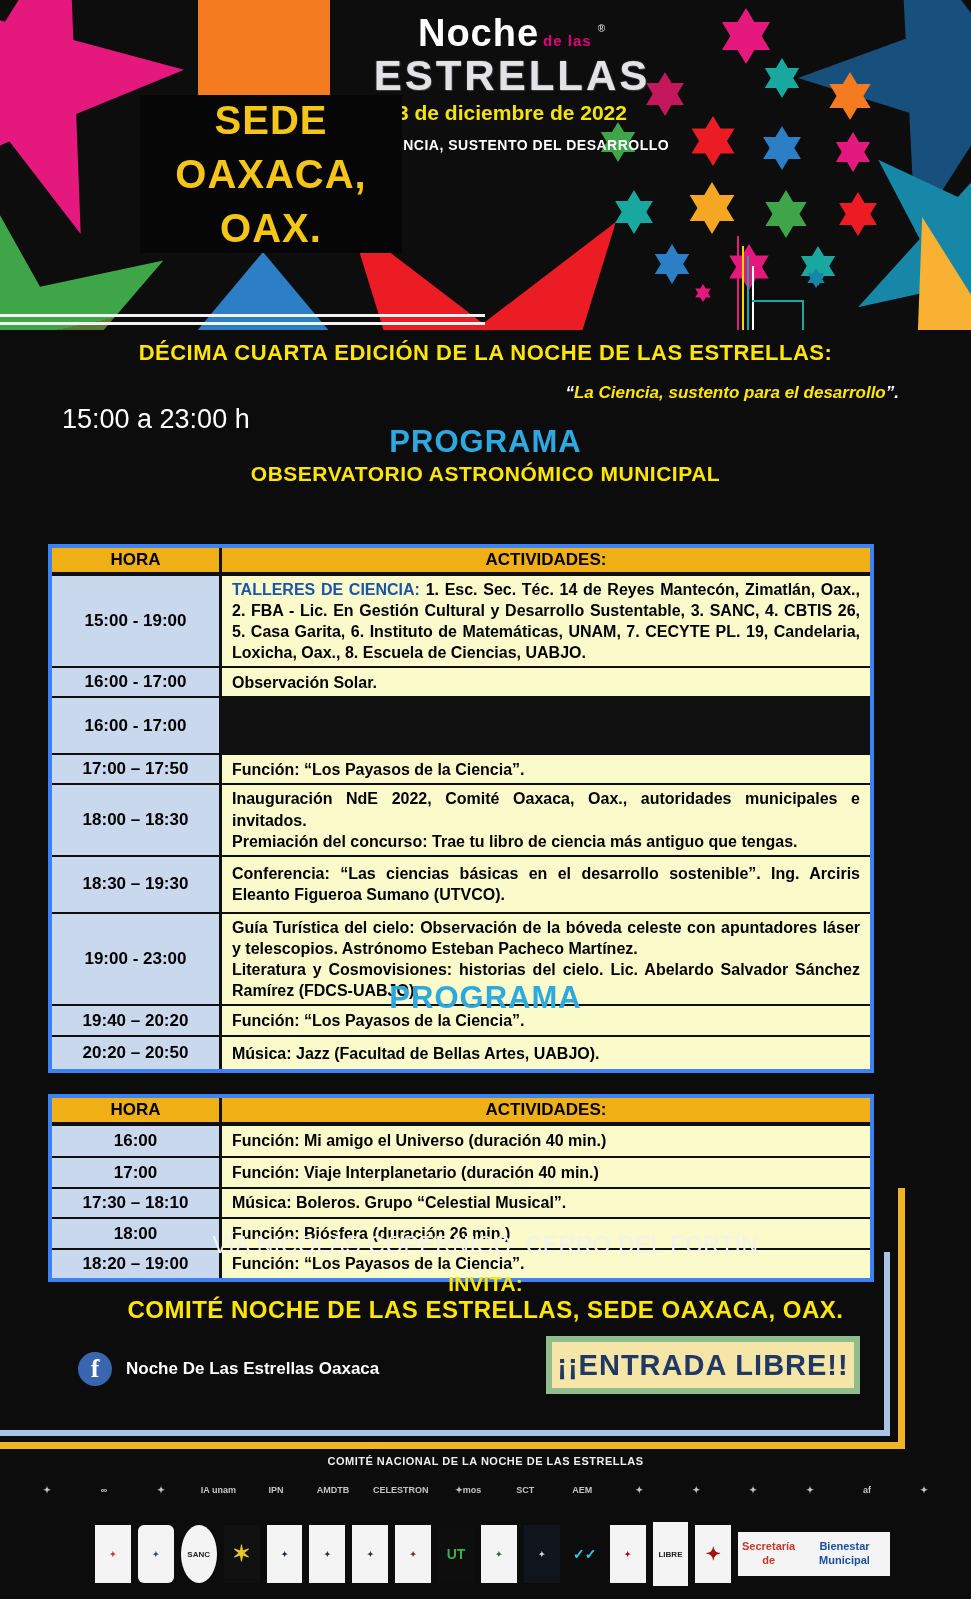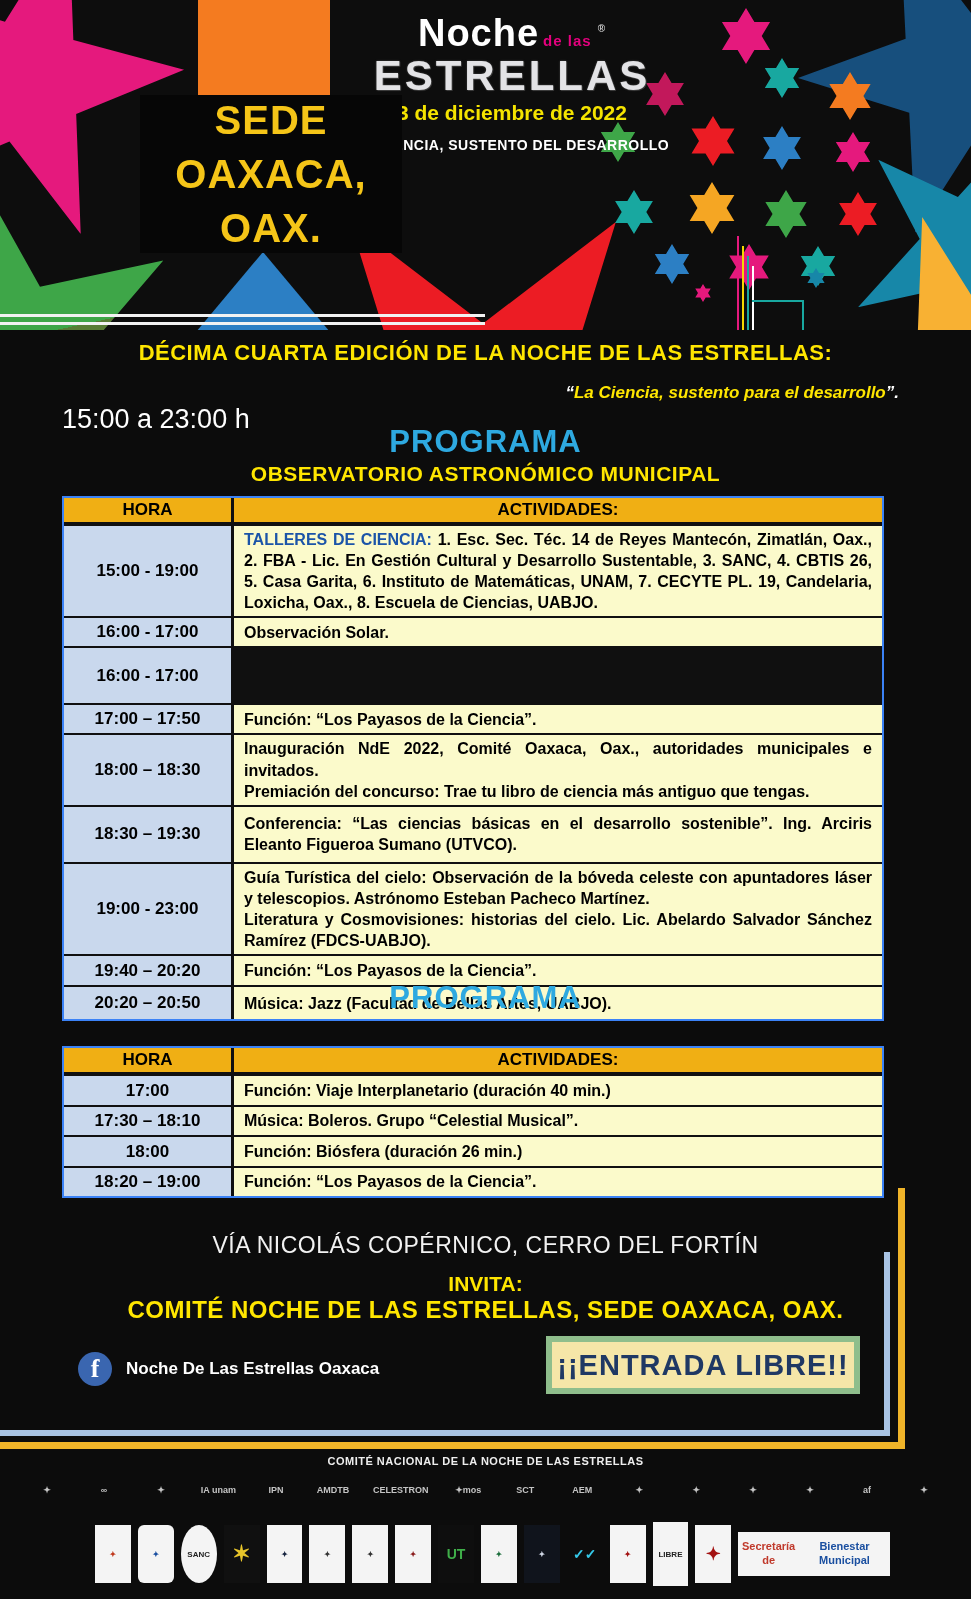--- a/index.html
+++ b/index.html
@@ -27,21 +27,21 @@
   
   .centered{left:0;width:971px;text-align:center;}
   .edition{top:340px;font-size:22px;font-weight:bold;color:#FFE600;letter-spacing:.5px;}
   .quote{top:383px;right:72px;font-size:17px;font-weight:bold;font-style:italic;color:#FFE600;text-align:right;left:auto;}
   .quote .qmark{color:#fff;}
   .timerange{top:404px;left:62px;font-size:27px;font-weight:normal;color:#fff;}
   .programa{font-size:31px;font-weight:bold;color:#2EA9E0;letter-spacing:1px;}
   .venue{font-size:21px;font-weight:bold;color:#FFE600;letter-spacing:.5px;}
 
   
-  .ptable{position:absolute;left:62px;width:818px;border:2px solid #3b82f6;background:#101010;}
+  .ptable{position:absolute;left:48px;width:818px;border:4px solid #3b82f6;background:#101010;margin-top:48px;}
   .trow{display:flex;border-bottom:2px solid #101010;}
   .trow:last-child{border-bottom:none;}
   .tcell{box-sizing:border-box;}
   .tcell.hora{width:170px;background:#C9D8ED;display:flex;align-items:center;justify-content:center;
               color:#000;font-weight:bold;font-size:17px;border-right:3px solid #101010;flex:none;}
   .tcell.act{flex:1;background:#FBFACB;color:#000;font-weight:bold;font-size:16px;
              padding:3px 10px;display:flex;flex-direction:column;justify-content:center;}
   .actline{text-align:justify;line-height:1.32;}
   .lead{color:#1B54A8;}
   .thead .tcell{background:#F0AF14;color:#000;display:flex;align-items:center;justify-content:center;
@@ -217,20 +217,26 @@
     </div>
   </div>
 
   <div class="abs centered programa" style="top:980px;">PROGRAMA</div>
 
   <div class="ptable" style="top:1046px;">
     <div class="trow thead">
       <div class="tcell hora">HORA</div>
       <div class="tcell act" style="padding:0;">ACTIVIDADES:</div>
     </div>
+    <div class="trow" style="min-height:30px;">
+      <div class="tcell hora">16:00</div>
+      <div class="tcell act">
+          <div class="actline">Función: Mi amigo el Universo (duración 40 min.)</div>
+        </div>
+    </div>
     <div class="trow" style="min-height:29px;">
       <div class="tcell hora">17:00</div>
       <div class="tcell act">
           <div class="actline">Función: Viaje Interplanetario (duración 40 min.)</div>
         </div>
     </div>
     <div class="trow" style="min-height:28px;">
       <div class="tcell hora">17:30 – 18:10</div>
       <div class="tcell act">
           <div class="actline">Música: Boleros. Grupo “Celestial Musical”.</div>

